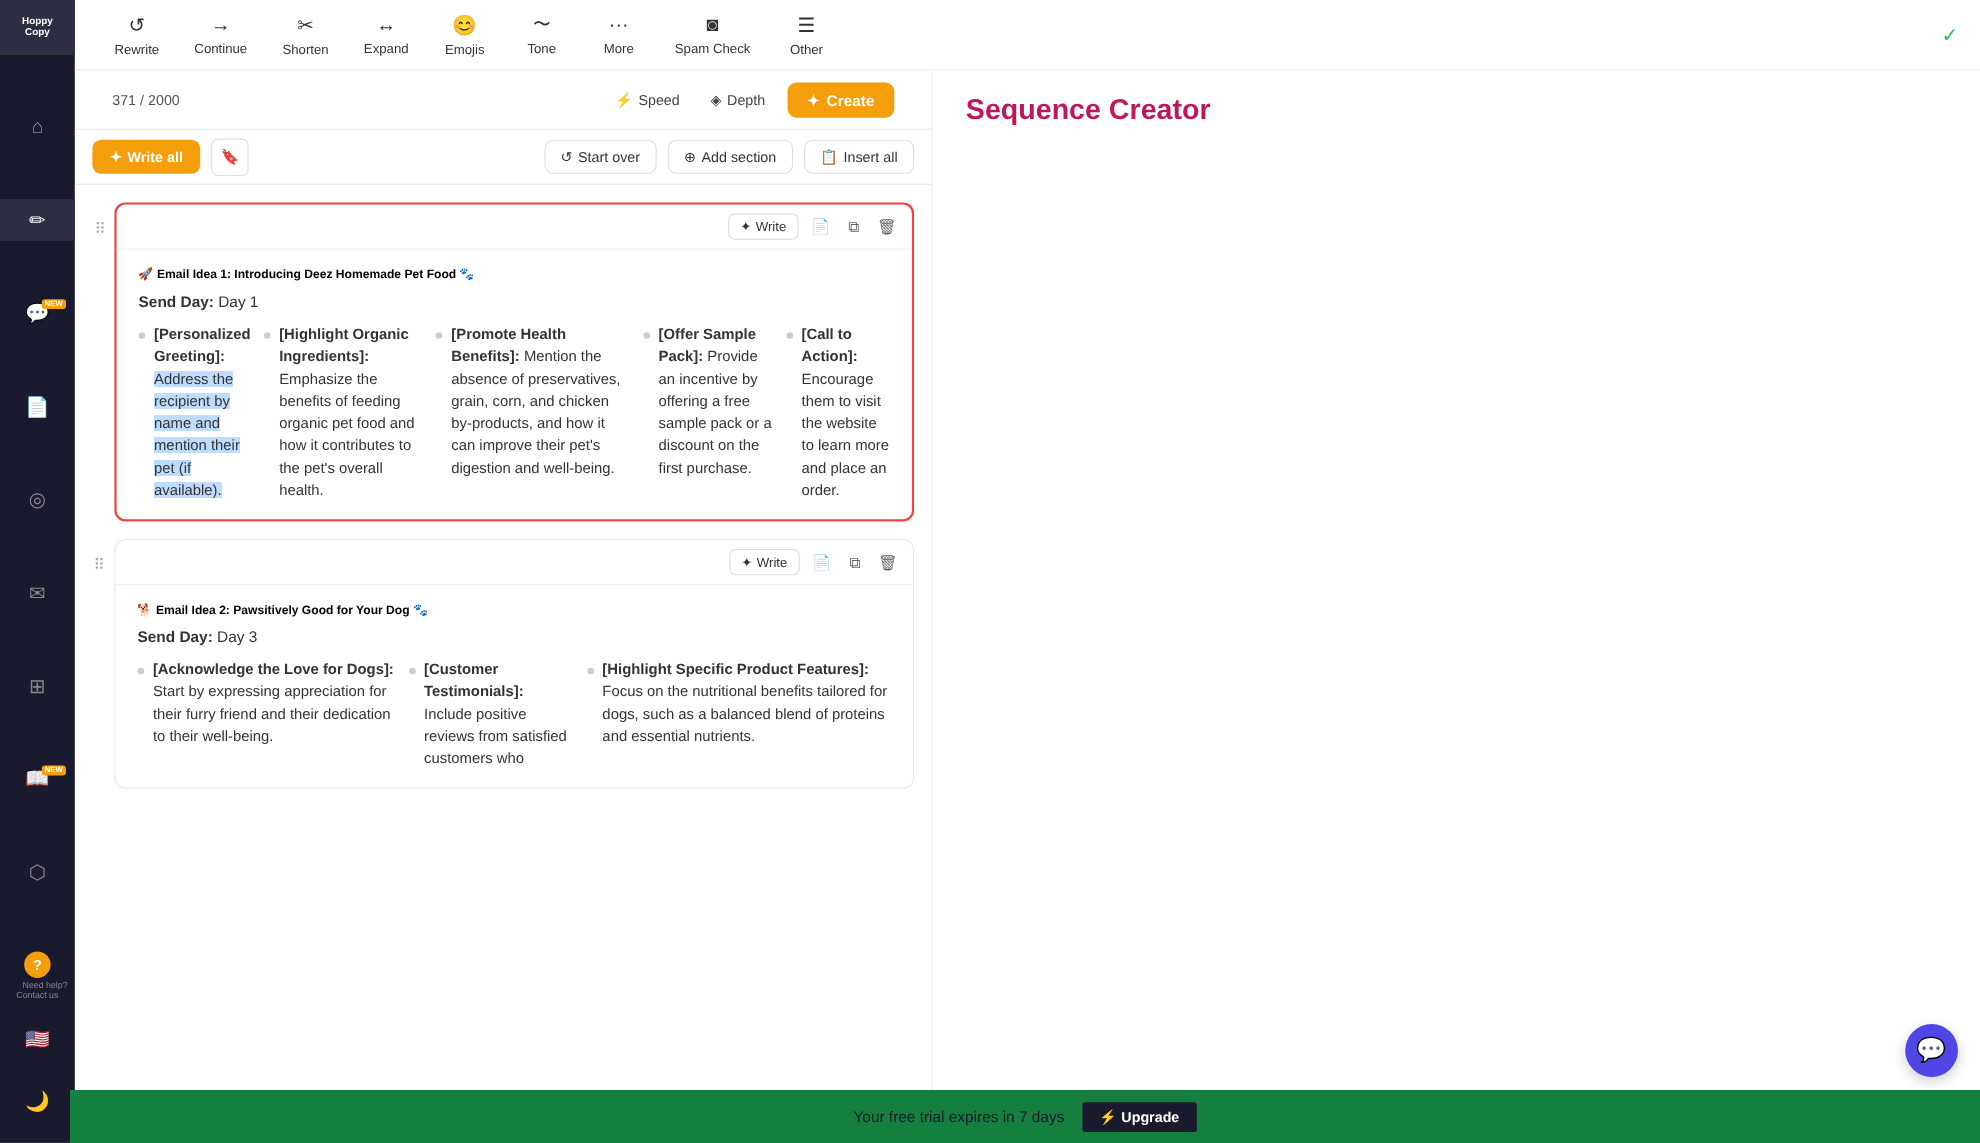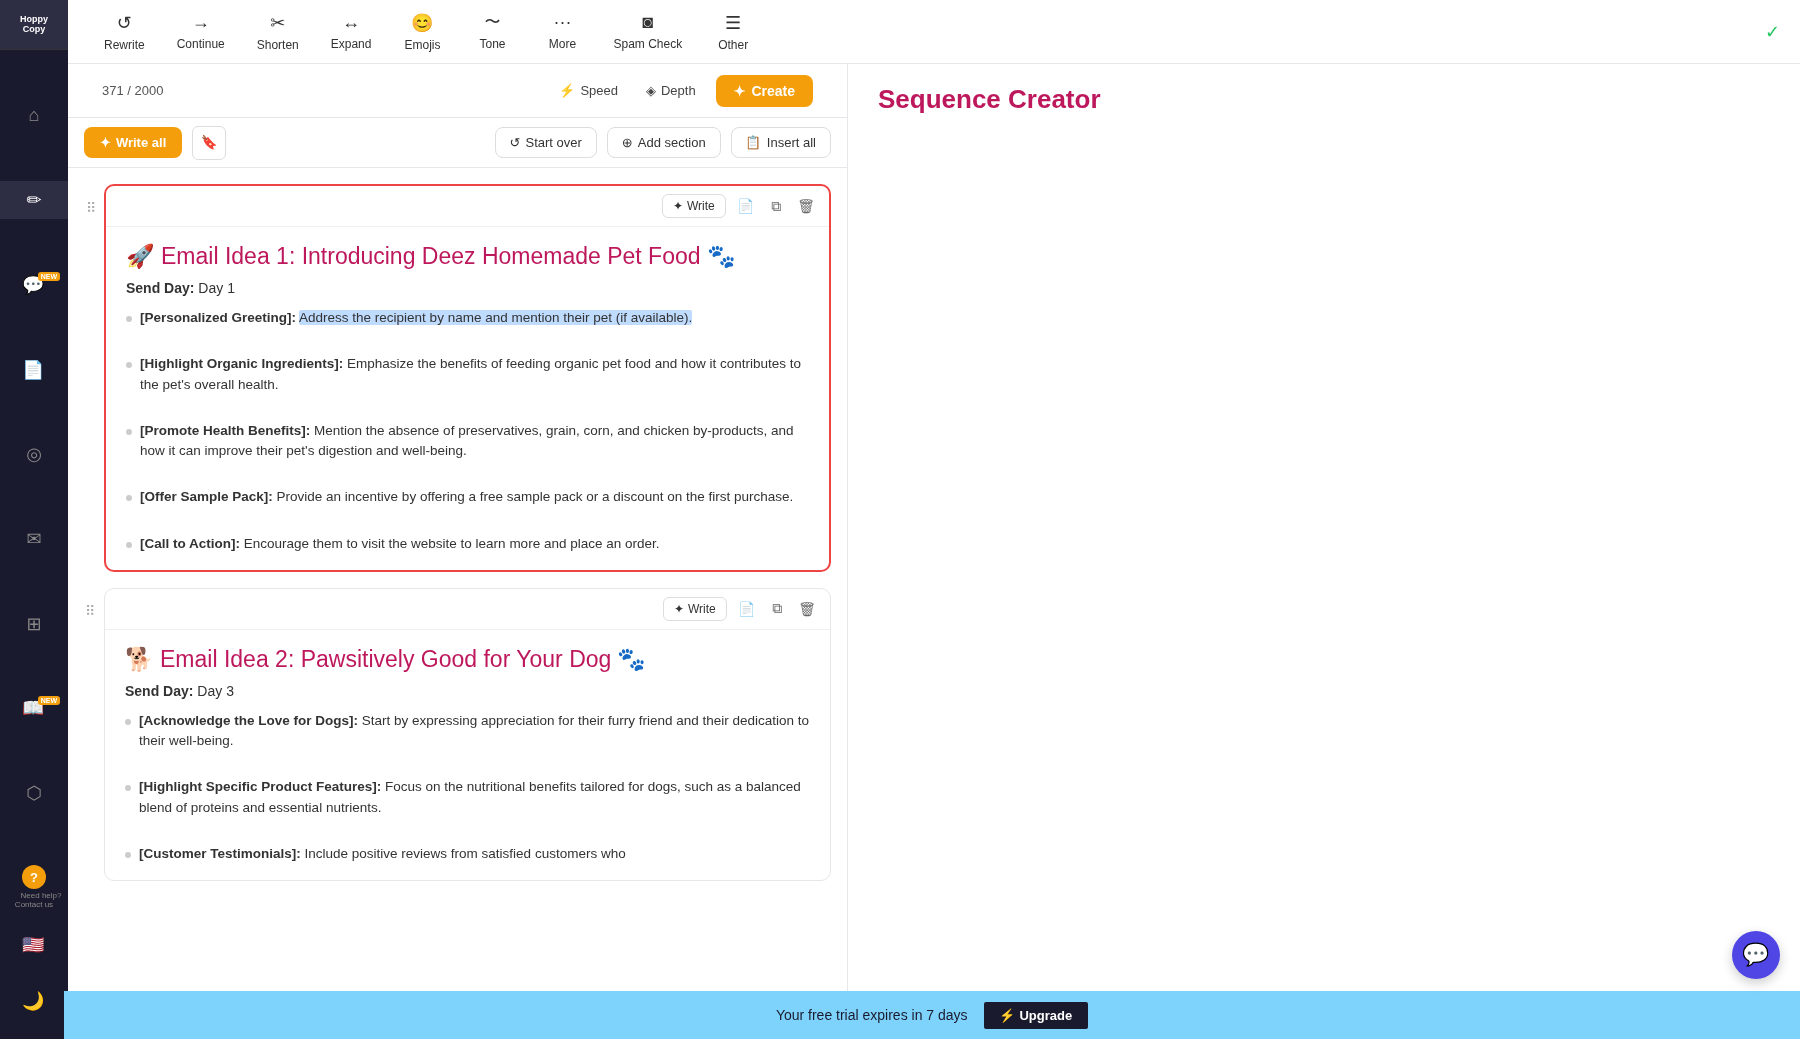--- a/index.html
+++ b/index.html
@@ -239,36 +239,36 @@
       border: none;
       cursor: pointer;
       color: #666;
       font-size: 14px;
       padding: 2px 4px;
     }
     .card-content {
       padding: 16px 20px;
     }
     .email-title {
-      font-size: 23px;
-      font-weight: 400;
-      color: #be185d;
+      font-size: 11px;
+      font-weight: 700;
+      color: #000000;
       margin-bottom: 10px;
     }
     .send-day {
       font-size: 14px;
       color: #333;
       margin-bottom: 12px;
     }
     .send-day strong { font-weight: 700; }
     .email-bullets {
       list-style: none;
       display: flex;
-      flex-direction: column;
-      gap: 26px;
+      flex-direction: row;
+      gap: 12px;
     }
     .email-bullets li {
       display: flex;
       gap: 8px;
       font-size: 13.5px;
       color: #333;
       line-height: 1.5;
     }
     .bullet-dot {
       width: 6px;
@@ -332,21 +332,21 @@
       font-size: 18px;
     }
 
     
     .trial-banner {
       position: fixed;
       bottom: 0;
       left: 64px;
       right: 0;
       height: 48px;
-      background: #7dd3fc;
+      background: #15803d;
       display: flex;
       align-items: center;
       justify-content: center;
       gap: 16px;
       z-index: 100;
     }
     .trial-text {
       font-size: 14px;
       color: #1a1a2e;
       font-weight: 500;
@@ -610,25 +610,25 @@
               <strong>Send Day:</strong>
               <span>Day 3</span>
             </div>
             <ul class="email-bullets">
               <li>
                 <span class="bullet-dot"></span>
                 <span><strong>[Acknowledge the Love for Dogs]:</strong> Start by expressing appreciation for their furry friend and their dedication to their well-being.</span>
               </li>
               <li>
                 <span class="bullet-dot"></span>
+                <span><strong>[Customer Testimonials]:</strong> Include positive reviews from satisfied customers who</span>
+              </li>
+              <li>
+                <span class="bullet-dot"></span>
                 <span><strong>[Highlight Specific Product Features]:</strong> Focus on the nutritional benefits tailored for dogs, such as a balanced blend of proteins and essential nutrients.</span>
-              </li>
-              <li>
-                <span class="bullet-dot"></span>
-                <span><strong>[Customer Testimonials]:</strong> Include positive reviews from satisfied customers who</span>
               </li>
             </ul>
           </div>
         </div>
 
       </div>
     </div>
 
     <div class="right-panel">
       <div class="right-panel-title">Sequence Creator</div>

